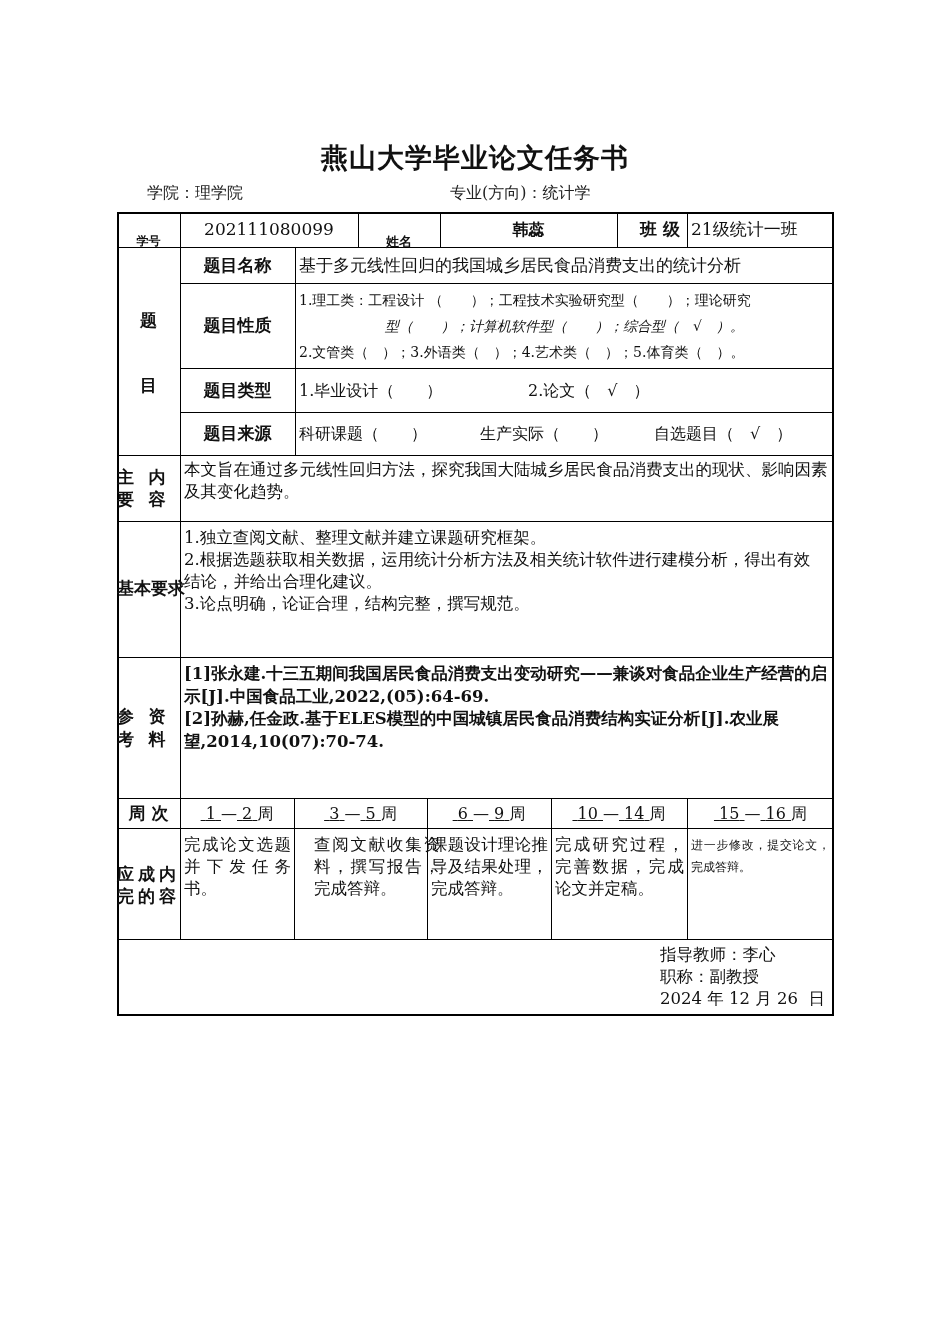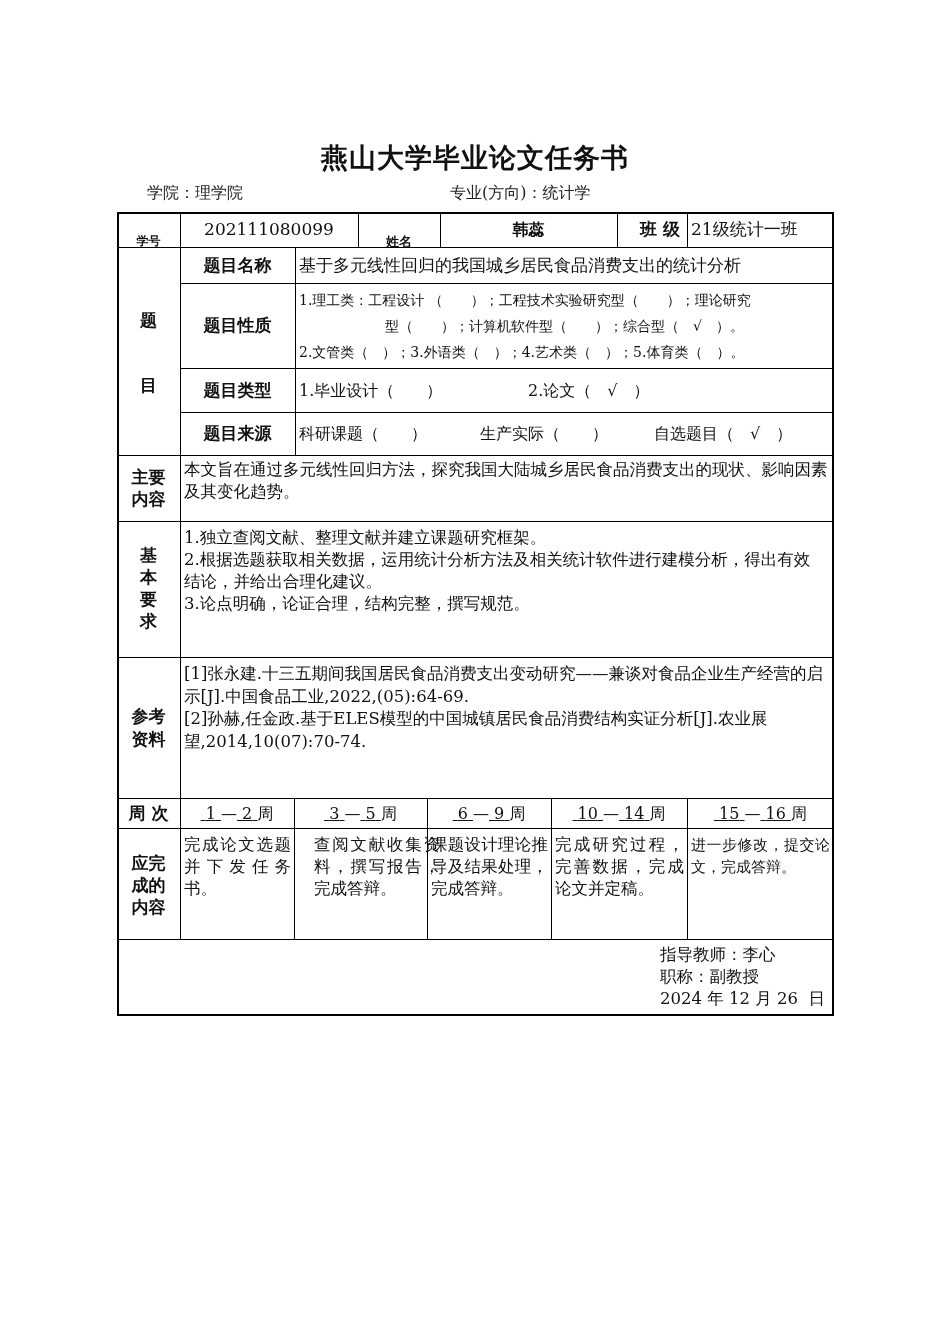--- a/index.html
+++ b/index.html
@@ -13,21 +13,21 @@
   .abs { position: absolute; box-sizing: border-box; }
   .bold { font-family: "DejaVu Sans", "Liberation Sans", sans-serif; font-weight: bold; }
   .frame { position: absolute; left: 117px; top: 212px; width: 717px; height: 804px;
            border: 2px solid #000; box-sizing: border-box; }
   .hl { position: absolute; height: 0; border-top: 1.5px solid #000; }
   .vl { position: absolute; width: 0; border-left: 1.5px solid #000; }
   .cell { position: absolute; box-sizing: border-box; display: flex; align-items: center; }
   .center { justify-content: center; text-align: center; }
   .txt { font-size: 16px; line-height: 21px; }
   .small { font-size: 14px; line-height: 26px; }
-  .vertical { display: flex; flex-direction: column; align-items: center; justify-content: center; }
+  .vertical { display: flex; flex-direction: row; align-items: center; }
   .week u { text-decoration: underline; }
   .justify { text-align: justify; text-align-last: left; }
 </style>
 </head>
 <body>
 
 <div class="title">燕山大学毕业论文任务书</div>
 <div class="meta college">学院：理学院</div>
 <div class="meta major">专业(方向)：统计学</div>
 
@@ -65,21 +65,21 @@
 
   <div class="cell center bold txt" style="left:117px;top:305px;width:63px;height:30px;font-size:17px;">题</div>
   <div class="cell center bold txt" style="left:117px;top:370px;width:63px;height:30px;font-size:17px;">目</div>
 
   <div class="cell center bold txt" style="left:180px;top:247px;width:115px;height:36px;font-size:17px;">题目名称</div>
   <div class="cell txt" style="left:299px;top:247px;width:533px;height:36px;font-size:17px;">基于多元线性回归的我国城乡居民食品消费支出的统计分析</div>
 
   <div class="cell center bold txt" style="left:180px;top:283px;width:115px;height:85px;font-size:17px;">题目性质</div>
   <div class="abs small" style="left:299px;top:287px;width:535px;">
     <div style="white-space:nowrap;">1.理工类：工程设计 （　　）；工程技术实验研究型（　　）；理论研究</div>
-    <div style="white-space:nowrap;padding-left:86px;">型（　　）；计算机软件型（　　）；综合型（　√　）。</div>
+    <div style="white-space:nowrap;padding-left:86px;font-style:italic;">型（　　）；计算机软件型（　　）；综合型（　√　）。</div>
     <div style="white-space:nowrap;">2.文管类（　）；3.外语类（　）；4.艺术类（　）；5.体育类（　）。</div>
   </div>
 
   <div class="cell center bold txt" style="left:180px;top:368px;width:115px;height:44px;font-size:17px;">题目类型</div>
   <div class="cell txt" style="left:299px;top:368px;width:225px;height:44px;font-size:16px;">1.毕业设计（　　）</div>
   <div class="cell txt" style="left:528px;top:368px;width:200px;height:44px;font-size:16px;">2.论文（　√　）</div>
 
   <div class="cell center bold txt" style="left:180px;top:412px;width:115px;height:43px;font-size:17px;">题目来源</div>
   <div class="cell txt" style="left:299px;top:412px;width:180px;height:43px;font-size:16px;">科研课题（　　）</div>
   <div class="cell txt" style="left:480px;top:412px;width:170px;height:43px;font-size:16px;">生产实际（　　）</div>
@@ -100,21 +100,21 @@
   <div class="abs" style="left:184px;top:527px;width:634px;font-size:16.5px;line-height:22px;">
     <div>1.独立查阅文献、整理文献并建立课题研究框架。</div>
     <div>2.根据选题获取相关数据，运用统计分析方法及相关统计软件进行建模分析，得出有效结论，并给出合理化建议。</div>
     <div>3.论点明确，论证合理，结构完整，撰写规范。</div>
   </div>
 
   <div class="abs vertical bold" style="left:117px;top:700px;width:63px;height:55px;font-size:17px;line-height:23px;">
     <span>参考</span>
     <span>资料</span>
   </div>
-  <div class="abs" style="left:184px;top:663px;width:646px;font-size:16.5px;line-height:22.5px;">
+  <div class="abs" style="left:184px;top:663px;width:646px;font-size:16.5px;line-height:22.5px;font-weight:bold;">
     <div>[1]张永建.十三五期间我国居民食品消费支出变动研究——兼谈对食品企业生产经营的启示[J].中国食品工业,2022,(05):64-69.</div>
     <div>[2]孙赫,任金政.基于ELES模型的中国城镇居民食品消费结构实证分析[J].农业展望,2014,10(07):70-74.</div>
   </div>
 
   <div class="cell center bold txt" style="left:117px;top:798px;width:63px;height:30px;font-size:17px;">周 次</div>
 
   <div class="cell center txt week" style="left:180px;top:798px;width:114px;height:30px;">
     <u>&nbsp;<span>1</span>&nbsp;</u>
       <span>—</span>
       <u>&nbsp;<span>2</span>&nbsp;</u>
@@ -147,20 +147,20 @@
 
   <div class="abs vertical bold" style="left:117px;top:850px;width:63px;height:70px;font-size:17px;line-height:22px;">
     <span>应完</span>
     <span>成的</span>
     <span>内容</span>
   </div>
   <div class="abs justify" style="left:184px;top:834px;width:107px;font-size:16.5px;line-height:22px;">完成论文选题并下发任务书。</div>
   <div class="abs justify" style="left:298px;top:834px;width:126px;font-size:16.5px;line-height:22px;margin-left:16px;">查阅文献收集资料，撰写报告，完成答辩。</div>
   <div class="abs justify" style="left:431px;top:834px;width:117px;font-size:16.5px;line-height:22px;">课题设计理论推导及结果处理，完成答辩。</div>
   <div class="abs justify" style="left:555px;top:834px;width:129px;font-size:16.5px;line-height:22px;">完成研究过程，完善数据，完成论文并定稿。</div>
-  <div class="abs justify" style="left:691px;top:834px;width:139px;font-size:15px;line-height:22px;">进一步修改，提交论文，完成答辩。</div>
+  <div class="abs justify" style="left:691px;top:834px;width:139px;font-size:12px;line-height:22px;">进一步修改，提交论文，完成答辩。</div>
 
   <div class="abs" style="left:660px;top:944px;width:170px;font-size:16.5px;line-height:22px;">
     <div>指导教师：李心</div>
     <div>职称：副教授</div>
     <div style="white-space:pre;">2024 年 12 月 26  日</div>
   </div>
 </div>
 
 </body></html>

